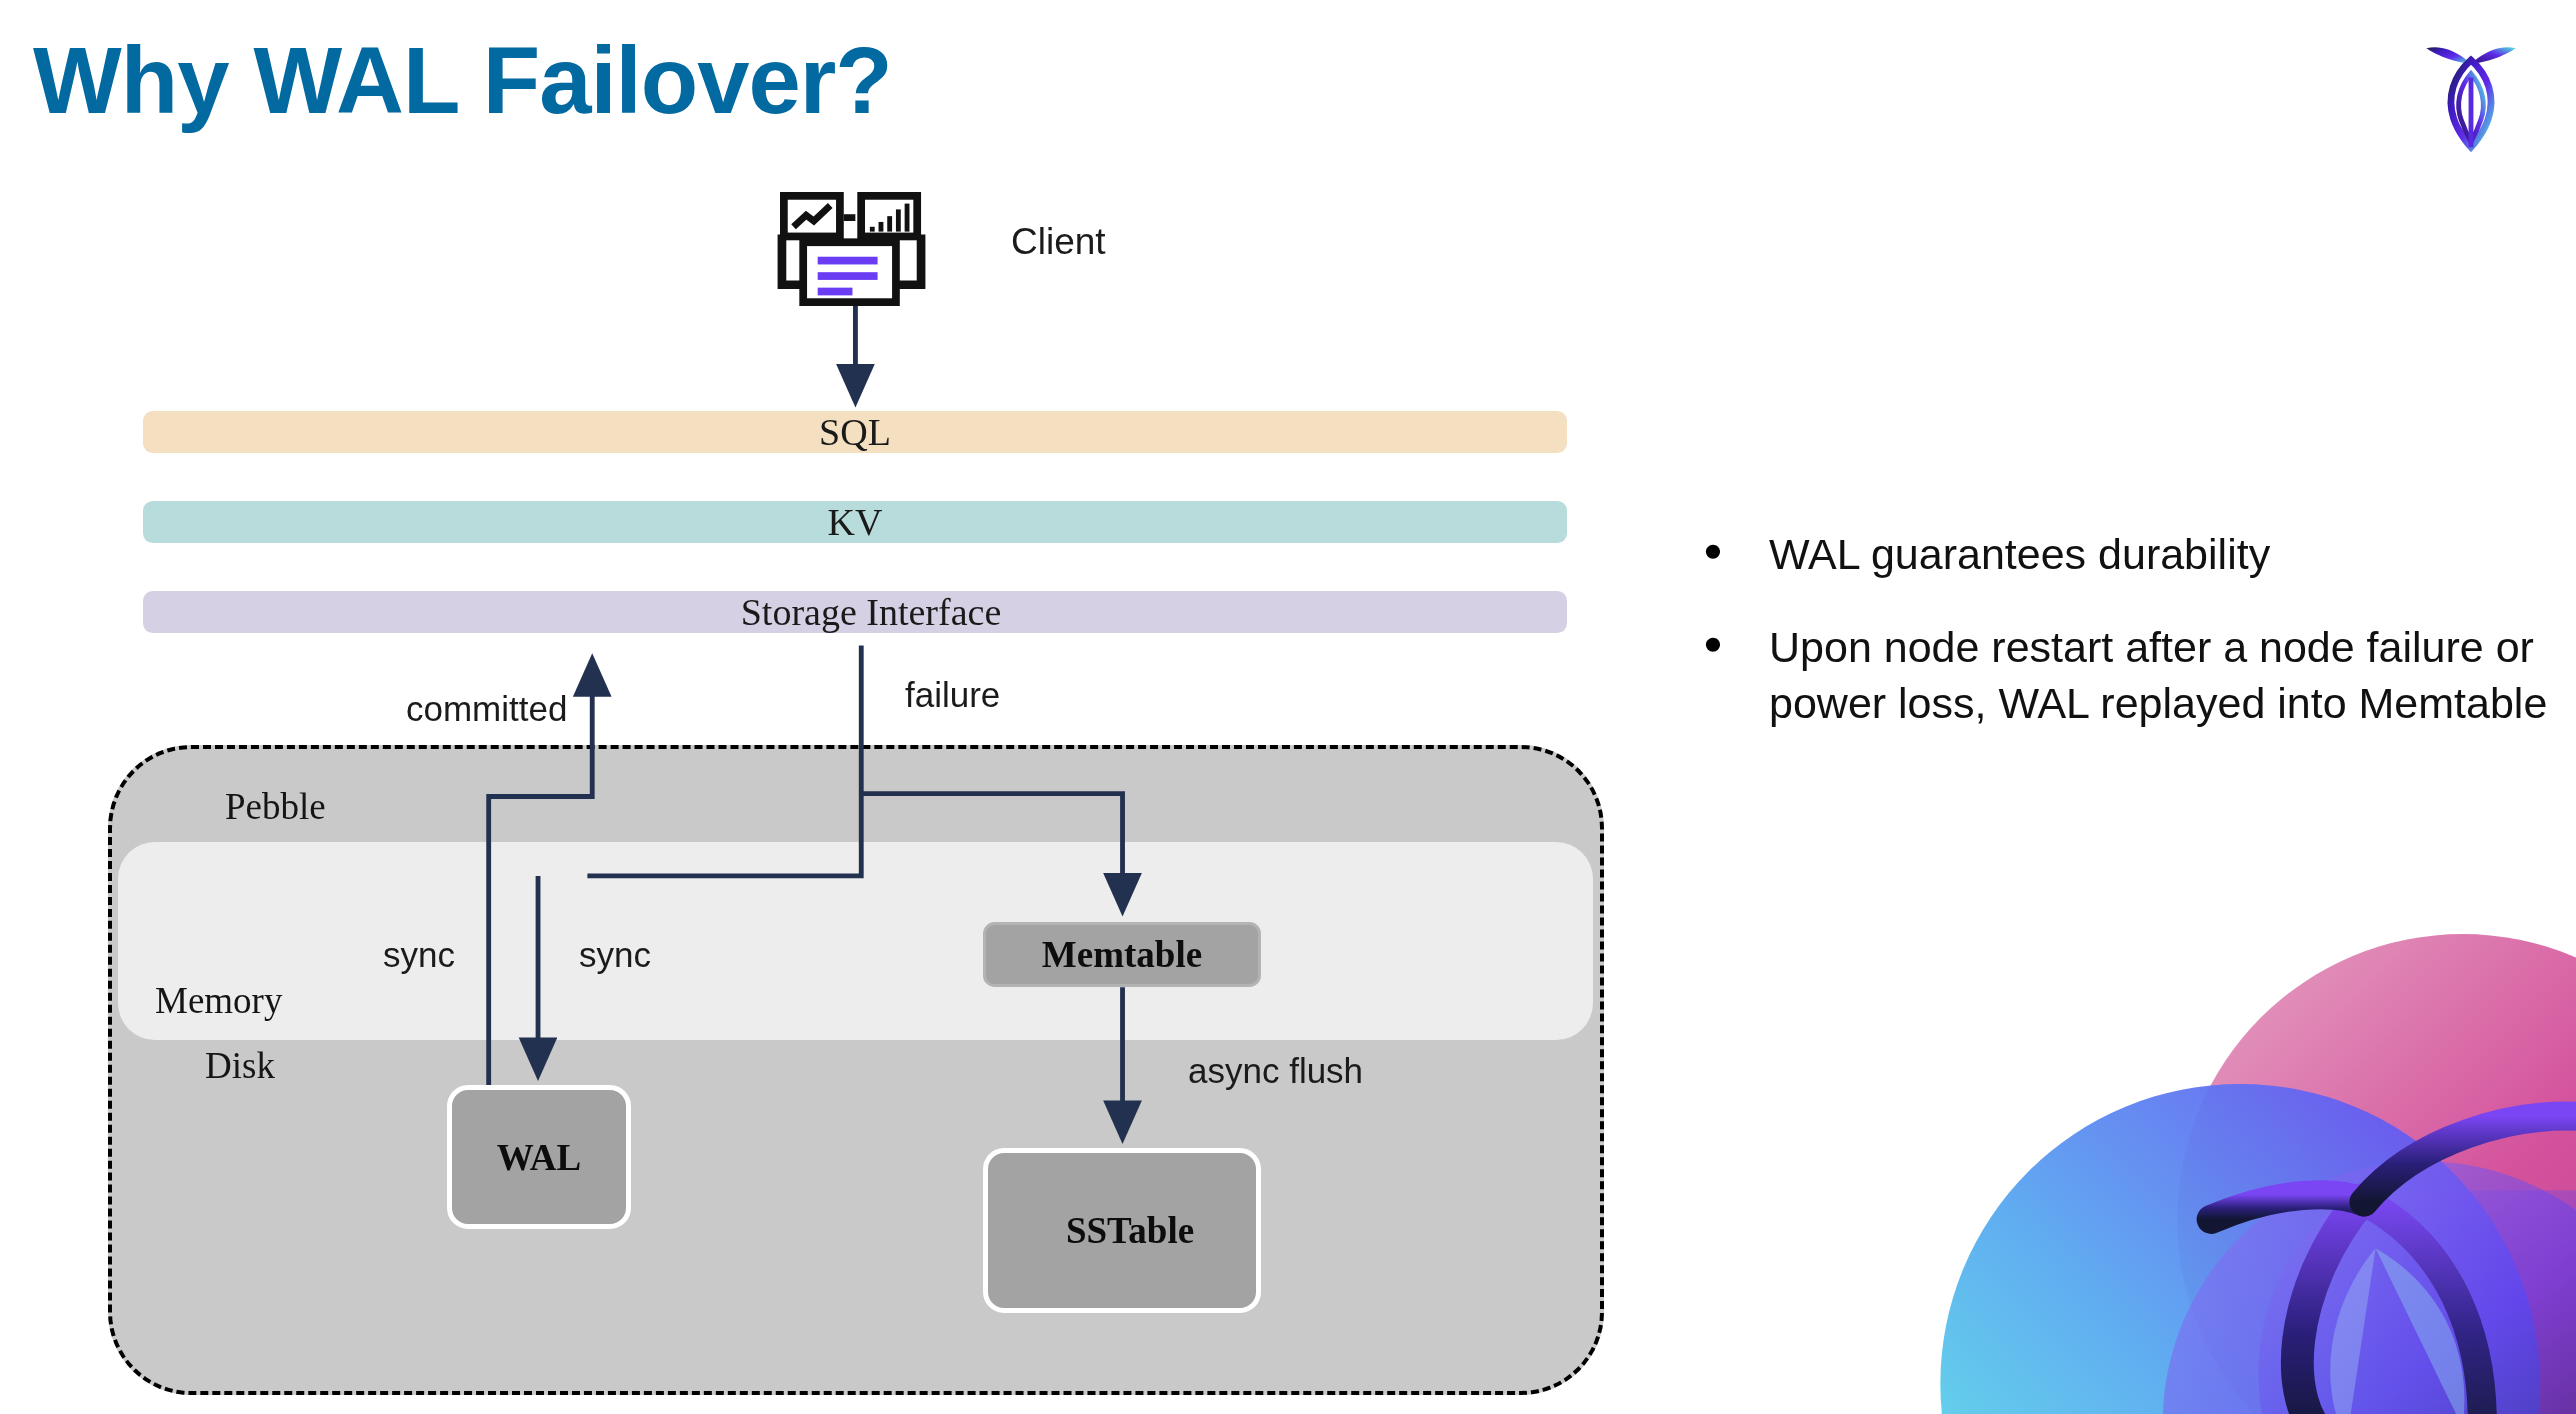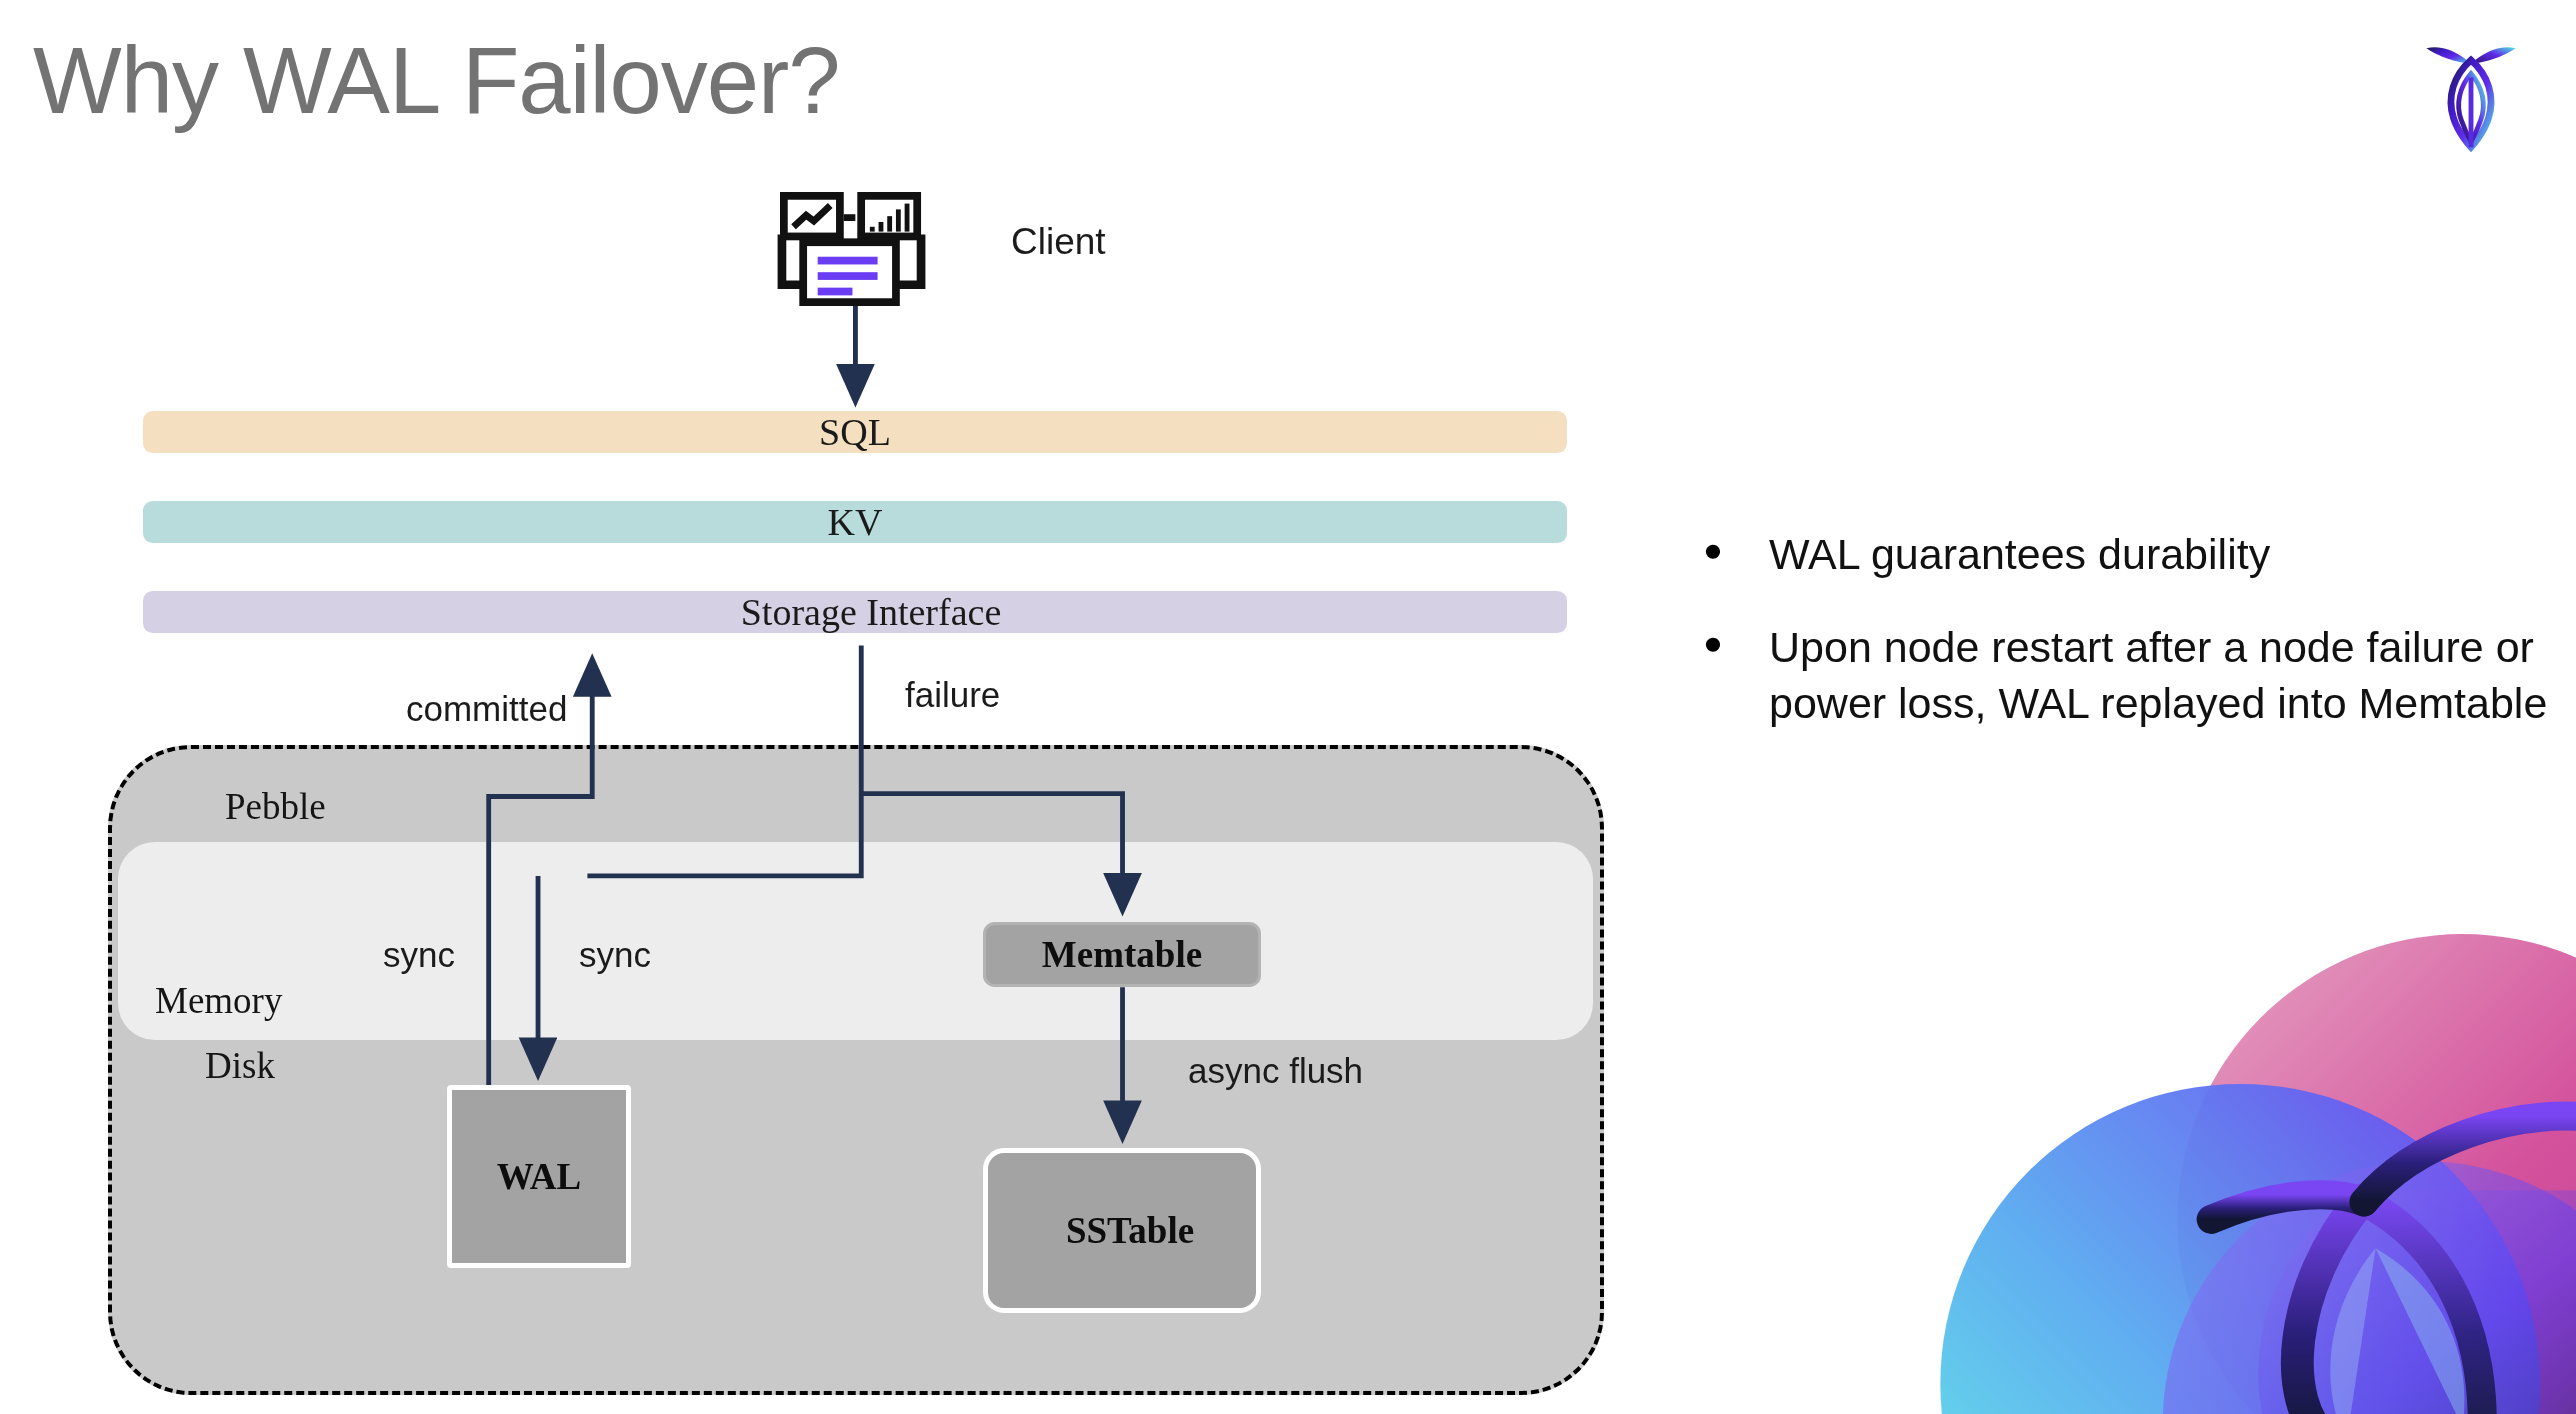--- a/index.html
+++ b/index.html
@@ -15,24 +15,24 @@
     overflow: hidden;
     font-family: "Liberation Sans", sans-serif;
   }
 
   
   #title {
     position: absolute;
     left: 33px;
     top: 27px;
     font-family: "Liberation Sans", sans-serif;
-    font-weight: normal;
+    font-weight: bold;
     font-size: 94px;
     letter-spacing: -1px;
-    color: #737373;
+    color: #0369a1;
     white-space: nowrap;
     line-height: 1.15;
   }
 
   
   #brand-logo {
     position: absolute;
     left: 2407px;
     top: 27px;
     width: 128px;
@@ -156,23 +156,23 @@
     top: 922px;
     width: 278px;
     height: 65px;
     border: 3.9px solid #b3b3b3;
     border-radius: 11.6px;
   }
   #node-wal {
     left: 447px;
     top: 1085px;
     width: 184px;
-    height: 183px;
+    height: 144px;
     border: 5.8px solid #ffffff;
-    border-radius: 4px;
+    border-radius: 21px;
   }
   #node-sstable {
     left: 983px;
     top: 1148px;
     width: 278px;
     height: 165px;
     border: 5.8px solid #ffffff;
     border-radius: 21px;
     padding-left: 16px;
   }

